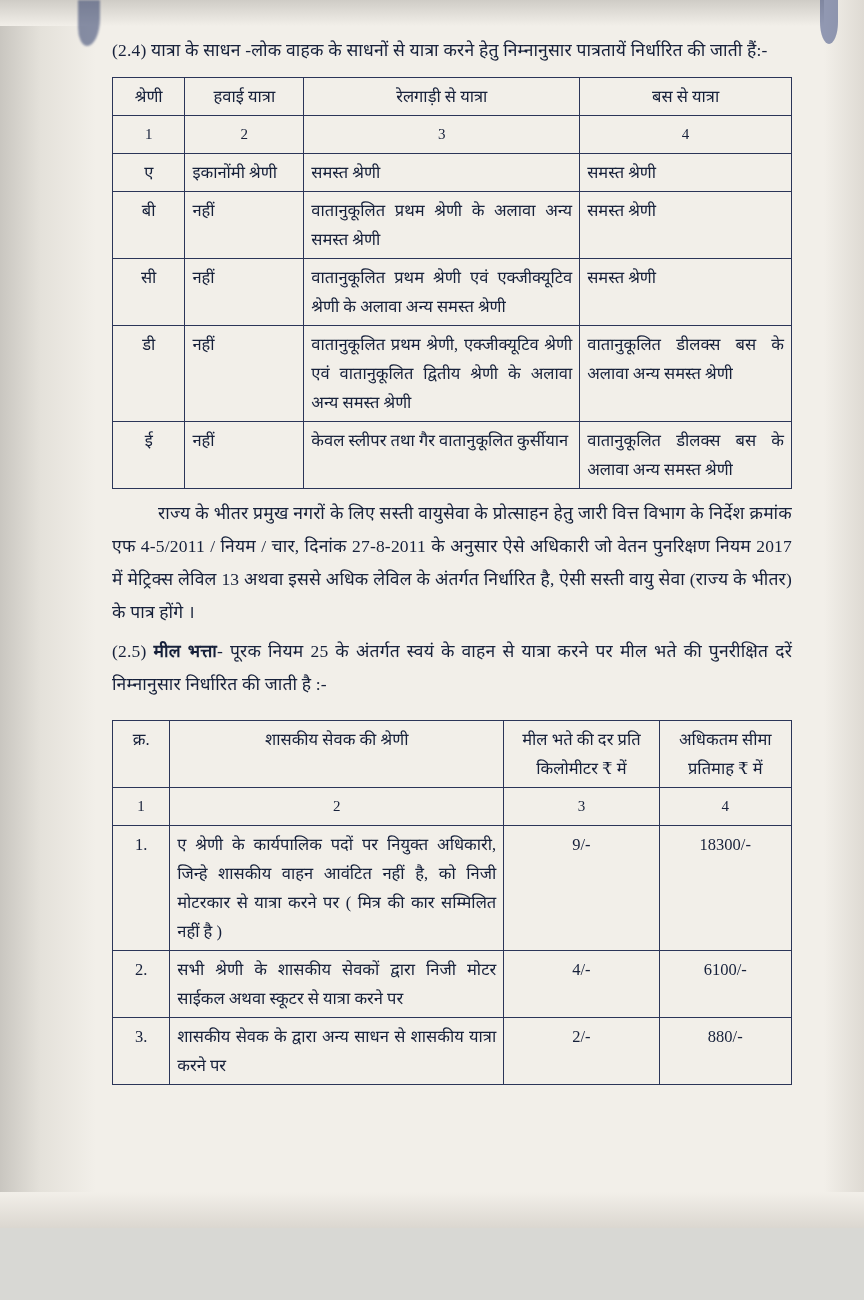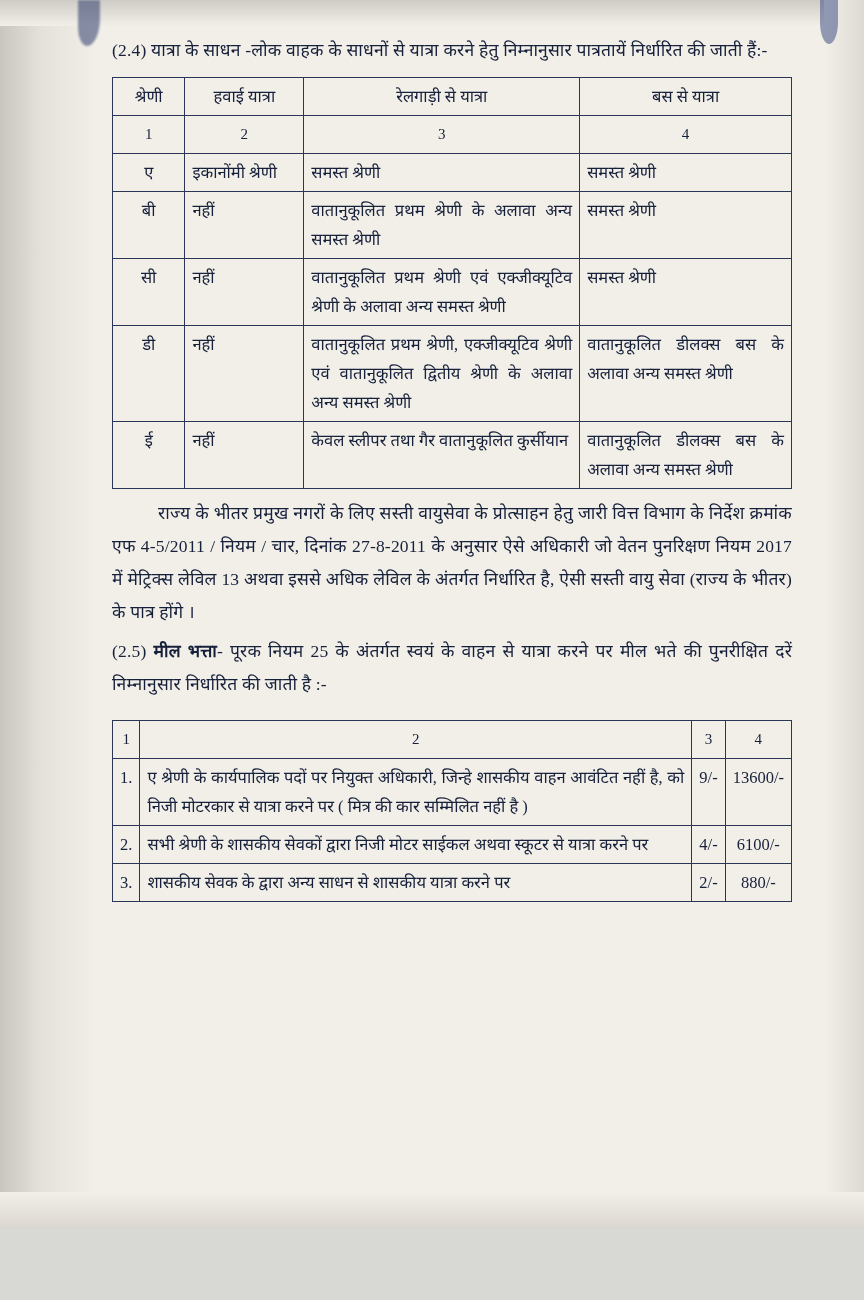--- a/index.html
+++ b/index.html
@@ -183,31 +183,37 @@
     <p class="para indent">राज्य के भीतर प्रमुख नगरों के लिए सस्ती वायुसेवा के प्रोत्साहन हेतु जारी वित्त विभाग के निर्देश क्रमांक एफ 4-5/2011 / नियम / चार, दिनांक 27-8-2011 के अनुसार ऐसे अधिकारी जो वेतन पुनरिक्षण नियम 2017 में मेट्रिक्स लेविल 13 अथवा इससे अधिक लेविल के अंतर्गत निर्धारित है, ऐसी सस्ती वायु सेवा (राज्य के भीतर) के पात्र होंगे ।</p>
 
 
     <p class="para tight">
       <span>(2.5)</span>
       <span class="bold">मील भत्ता</span><span>- पूरक नियम 25 के अंतर्गत स्वयं के वाहन से यात्रा करने पर मील भते की पुनरीक्षित दरें निम्नानुसार निर्धारित की जाती है :-</span>
     </p>
 
     <table class="doc-table t2">
       <tbody>
+          <tr class="hdr">
+        <td class="col1 c-center">क्र.</td>
+        <td class="col2">शासकीय सेवक की श्रेणी</td>
+        <td class="col3">मील भते की दर प्रति किलोमीटर ₹ में</td>
+        <td class="col4">अधिकतम सीमा प्रतिमाह ₹ में</td>
+      </tr>
       <tr class="num-row">
         <td>1</td>
         <td>2</td>
         <td>3</td>
         <td>4</td>
       </tr>
       <tr>
         <td class="c-center">1.</td>
         <td class="c-just">ए श्रेणी के कार्यपालिक पदों पर नियुक्त अधिकारी, जिन्हे शासकीय वाहन आवंटित नहीं है, को निजी मोटरकार से यात्रा करने पर ( मित्र की कार सम्मिलित नहीं है )</td>
         <td class="c-center">9/-</td>
-        <td class="c-center">13600/-</td>
+        <td class="c-center">18300/-</td>
       </tr>
       <tr>
         <td class="c-center">2.</td>
         <td class="c-just">सभी श्रेणी के शासकीय सेवकों द्वारा निजी मोटर साईकल अथवा स्कूटर से यात्रा करने पर</td>
         <td class="c-center">4/-</td>
         <td class="c-center">6100/-</td>
       </tr>
       <tr>
         <td class="c-center">3.</td>
         <td class="c-just">शासकीय सेवक के द्वारा अन्य साधन से शासकीय यात्रा करने पर</td>

